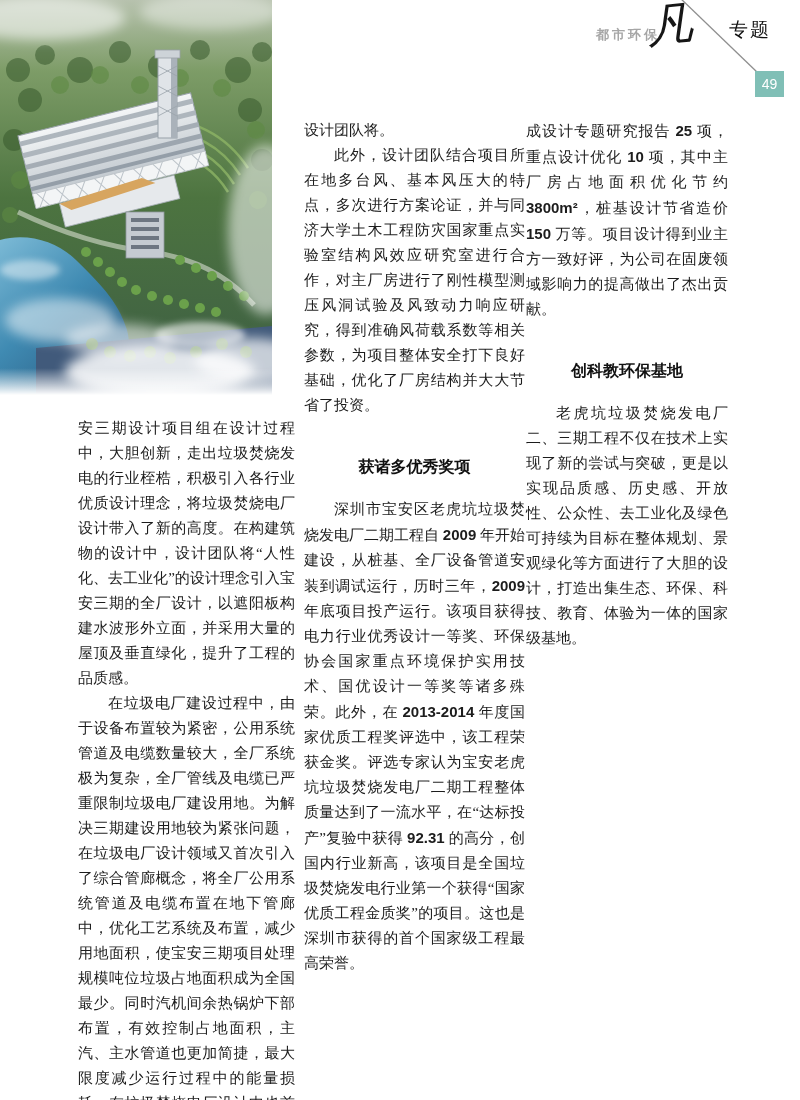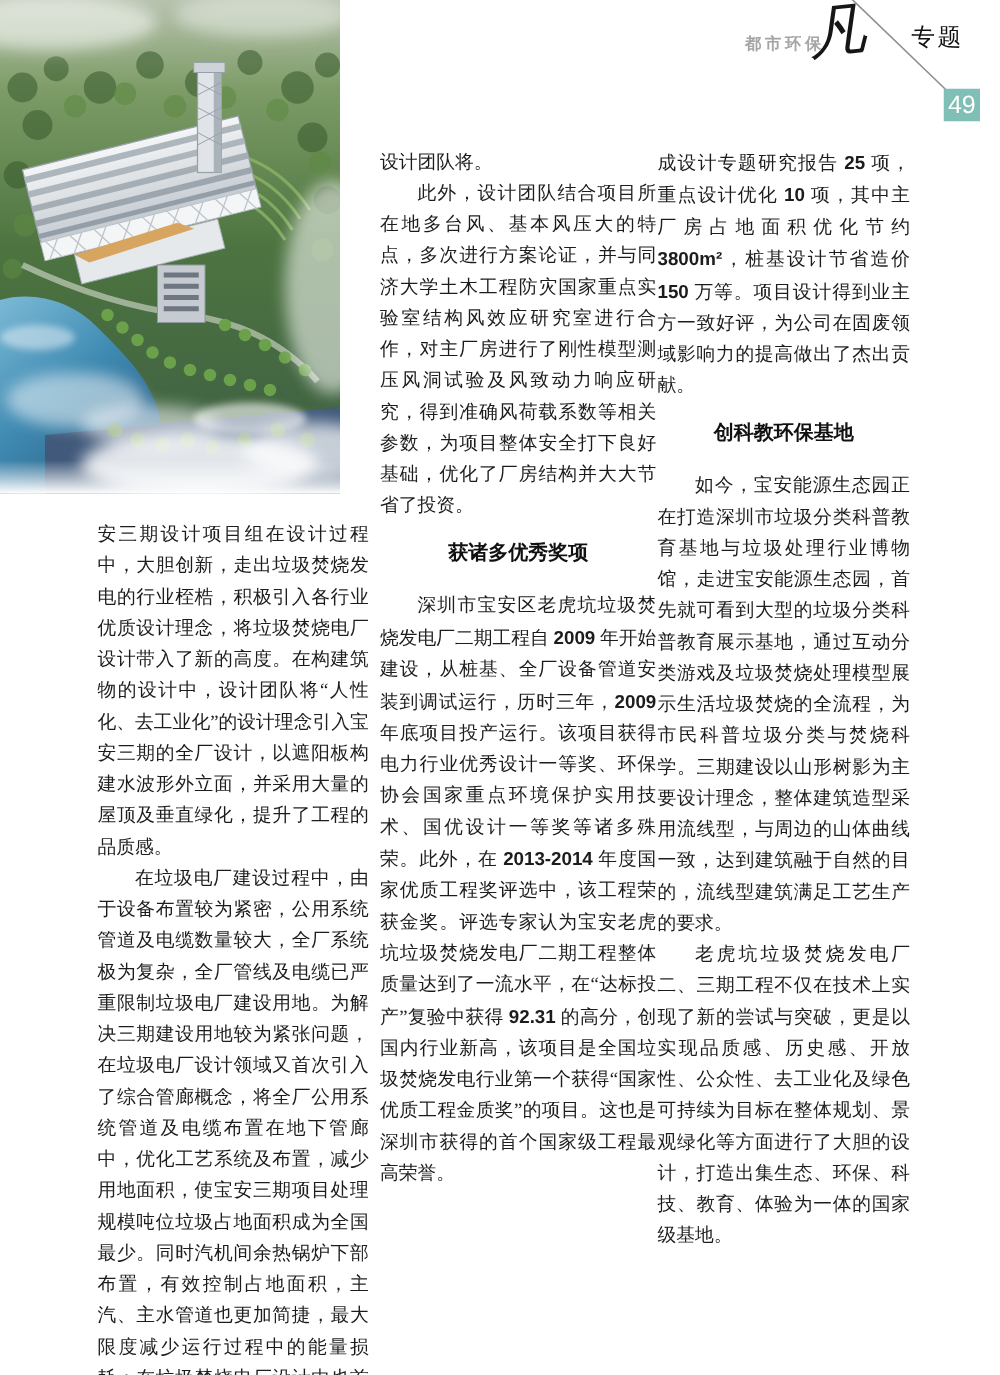--- a/index.html
+++ b/index.html
@@ -8,34 +8,34 @@
 
   
   .masthead{position:absolute;left:596px;top:26px;font-family:Liberation Sans, sans-serif;
             font-size:13px;font-weight:600;letter-spacing:3px;color:#a6a6a6;}
   .calligraphy{position:absolute;left:646px;top:2px;font-size:46px;font-style:italic;
                font-family:"DejaVu Serif",serif;color:#161616;transform:rotate(-6deg);line-height:1;}
   .section-label{position:absolute;left:729px;top:17px;font-family:"Liberation Sans",sans-serif;
                  font-size:19px;font-weight:400;letter-spacing:2px;color:#111;}
   .header-line{position:absolute;left:560px;top:0;width:240px;height:100px;pointer-events:none;}
   .page-badge{position:absolute;left:755px;top:71px;width:29px;height:26px;background:#80bfb6;
-              color:#ffffff;font-family:"Liberation Sans",sans-serif;font-size:20px;
+              color:#ffffff;font-family:"Liberation Sans",sans-serif;font-size:14px;
               display:flex;align-items:center;justify-content:center;}
 
   
   .photo{position:absolute;left:0;top:0;width:272px;height:395px;}
 
   
   .col{position:absolute;font-size:15px;line-height:25px;text-align:justify;}
   #col-left  {left:78px; top:416px;width:217px;}
   #col-mid   {left:304px;top:118px;width:221px;}
   #col-right {left:526px;top:118px;width:202px;}
   .para{margin:0;text-indent:2em;}
   .para.no-indent{text-indent:0;}
-  .col-heading{margin:12px 0 18px;text-align:center;text-indent:0;
+  .col-heading{margin:36px 0 18px;text-align:center;text-indent:0;
                font-family:"Liberation Sans",sans-serif;font-size:16px;font-weight:700;color:#111;}
   .num{font-family:"Liberation Sans","DejaVu Sans",sans-serif;font-weight:600;}
 </style>
 </head>
 <body>
 
 <div id="page">
 
   <svg class="photo" viewBox="0 0 272 395" preserveAspectRatio="none">
     <defs>
@@ -206,18 +206,17 @@
     <p class="para no-indent">设计团队将。</p>
     <p class="para">此外，设计团队结合项目所在地多台风、基本风压大的特点，多次进行方案论证，并与同济大学土木工程防灾国家重点实验室结构风效应研究室进行合作，对主厂房进行了刚性模型测压风洞试验及风致动力响应研究，得到准确风荷载系数等相关参数，为项目整体安全打下良好基础，优化了厂房结构并大大节省了投资。</p>
     <h3 class="col-heading">获诸多优秀奖项</h3>
     <p class="para">深圳市宝安区老虎坑垃圾焚烧发电厂二期工程自 <span class="num">2009</span> 年开始建设，从桩基、全厂设备管道安装到调试运行，历时三年，<span class="num">2009</span> 年底项目投产运行。该项目获得电力行业优秀设计一等奖、环保协会国家重点环境保护实用技术、国优设计一等奖等诸多殊荣。此外，在 <span class="num">2013-2014</span> 年度国家优质工程奖评选中，该工程荣获金奖。评选专家认为宝安老虎坑垃圾焚烧发电厂二期工程整体质量达到了一流水平，在“达标投产”复验中获得 <span class="num">92.31</span> 的高分，创国内行业新高，该项目是全国垃圾焚烧发电行业第一个获得“国家优质工程金质奖”的项目。这也是深圳市获得的首个国家级工程最高荣誉。</p>
 
   </div>
 
   <div class="col" id="col-right">
     <p class="para no-indent">成设计专题研究报告 <span class="num">25</span> 项，重点设计优化 <span class="num">10</span> 项，其中主厂房占地面积优化节约 <span class="num">3800m²</span>，桩基设计节省造价 <span class="num">150</span> 万等。项目设计得到业主方一致好评，为公司在固废领域影响力的提高做出了杰出贡献。</p>
     <h3 class="col-heading">创科教环保基地</h3>
-    <p class="para">如今，宝安能源生态园正在打造深圳市垃圾分类科普教育基地与垃圾处理行业博物馆，走进宝安能源生态园，首先就可看到大型的垃圾分类科普教育展示基地，通过互动分类游戏及垃圾焚烧处理模型展示生活垃圾焚烧的全流程，为市民科普垃圾分类与焚烧科学。三期建设以山形树影为主要设计理念，整体建筑造型采用流线型，与周边的山体曲线一致，达到建筑融于自然的目的，流线型建筑满足工艺生产的要求。</p>
     <p class="para">老虎坑垃圾焚烧发电厂二、三期工程不仅在技术上实现了新的尝试与突破，更是以实现品质感、历史感、开放性、公众性、去工业化及绿色可持续为目标在整体规划、景观绿化等方面进行了大胆的设计，打造出集生态、环保、科技、教育、体验为一体的国家级基地。</p>
 
   </div>
 
 </div>
 
 </body></html>

